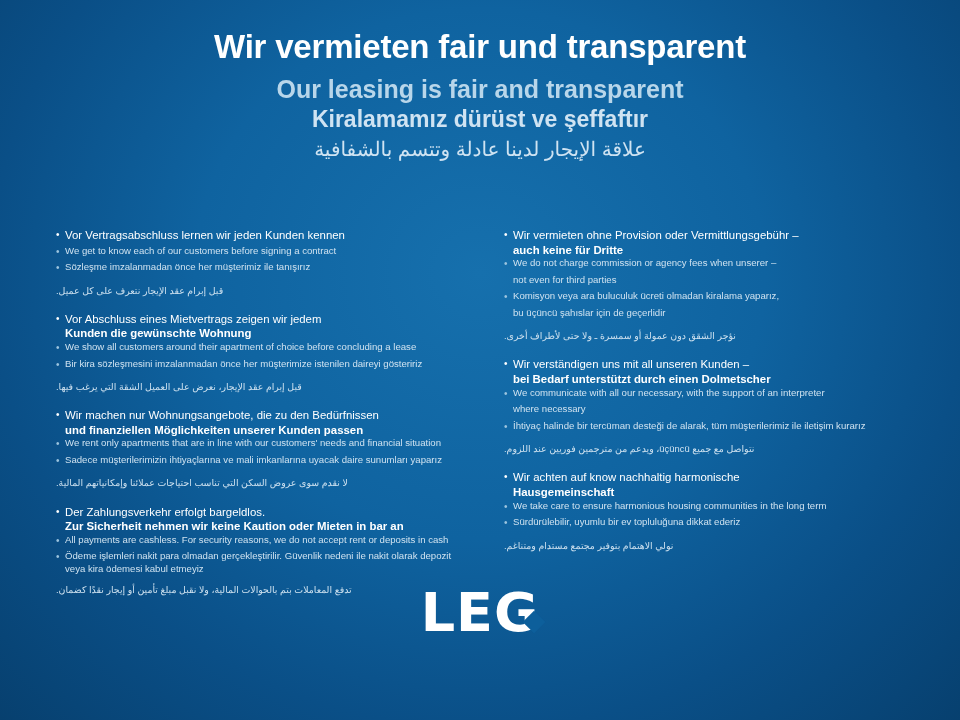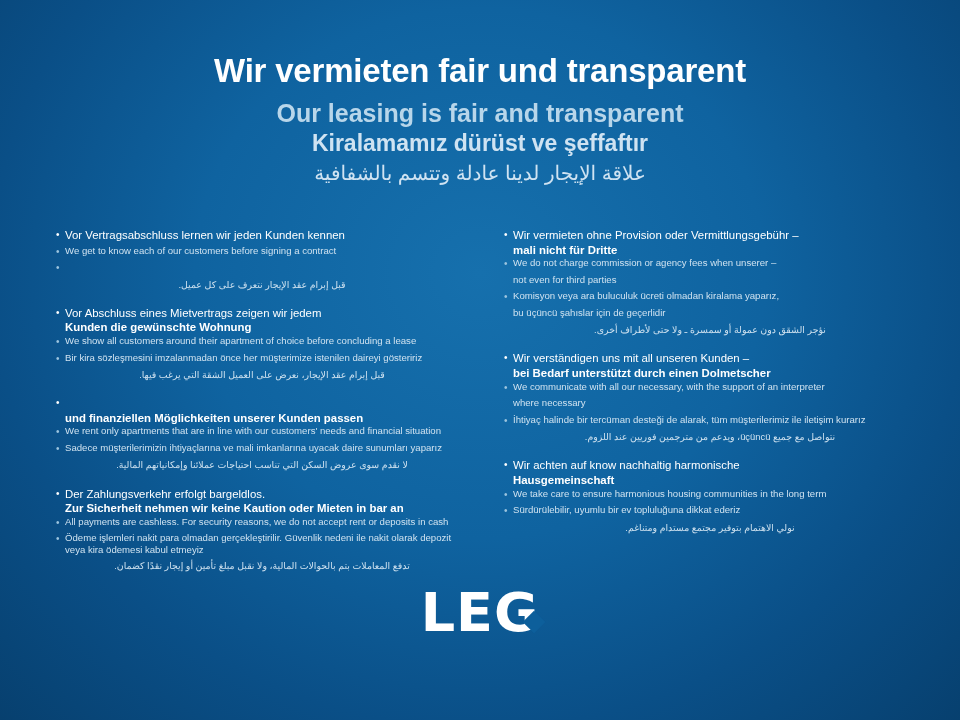--- a/index.html
+++ b/index.html
@@ -18,21 +18,21 @@
   }
 
   .page {
     position: absolute;
     inset: 0;
   }
 
   
   .headline-block {
     position: absolute;
-    top: 52px;
+    top: 28px;
     left: 0;
     right: 0;
     text-align: center;
   }
   .headline-de {
     font-size: 33px;
     font-weight: bold;
     letter-spacing: -0.2px;
     color: #ffffff;
     line-height: 1.18;
@@ -105,24 +105,24 @@
   }
   .cont {
     padding-left: 9px;
     font-size: 11.4px;
     font-weight: bold;
     color: #ffffff;
     line-height: 1.28;
   }
   .ar-line {
     direction: rtl;
-    text-align: center;
+    text-align: left;
     font-size: 9.4px;
     color: #cfe2f0;
-    margin-top: 3px;
+    margin-top: 9px;
     line-height: 1.3;
   }
 
   
   .logo {
     position: absolute;
     left: 0;
     right: 0;
     top: 586px;
     text-align: center;
@@ -171,20 +171,21 @@
         <div class="line">
             <span class="bullet">•</span>
             <span class="txt-de">Vor Vertragsabschluss lernen wir jeden Kunden kennen</span>
           </div>
         <div class="line">
             <span class="bullet dim">•</span>
             <span class="txt-sub">We get to know each of our customers before signing a contract</span>
           </div>
         <div class="line">
             <span class="bullet dim">•</span>
+            <span class="txt-sub">Sözleşme imzalanmadan önce her müşterimiz ile tanışırız</span>
           </div>
         <div class="ar-line">قبل إبرام عقد الإيجار نتعرف على كل عميل.</div>
       </div>
 
       <div class="item">
         <div class="line">
             <span class="bullet">•</span>
             <span class="txt-de">Vor Abschluss eines Mietvertrags zeigen wir jedem</span>
           </div>
         <div class="cont">Kunden die gewünschte Wohnung</div>
@@ -195,20 +196,21 @@
         <div class="line">
             <span class="bullet dim">•</span>
             <span class="txt-sub">Bir kira sözleşmesini imzalanmadan önce her müşterimize istenilen daireyi gösteririz</span>
           </div>
         <div class="ar-line">قبل إبرام عقد الإيجار، نعرض على العميل الشقة التي يرغب فيها.</div>
       </div>
 
       <div class="item">
         <div class="line">
             <span class="bullet">•</span>
+            <span class="txt-de">Wir machen nur Wohnungsangebote, die zu den Bedürfnissen</span>
           </div>
         <div class="cont">und finanziellen Möglichkeiten unserer Kunden passen</div>
         <div class="line">
             <span class="bullet dim">•</span>
             <span class="txt-sub">We rent only apartments that are in line with our customers' needs and financial situation</span>
           </div>
         <div class="line">
             <span class="bullet dim">•</span>
             <span class="txt-sub">Sadece müşterilerimizin ihtiyaçlarına ve mali imkanlarına uyacak daire sunumları yaparız</span>
           </div>
@@ -234,21 +236,21 @@
 
     </div>
 
     <div class="column">
 
       <div class="item">
         <div class="line">
             <span class="bullet">•</span>
             <span class="txt-de">Wir vermieten ohne Provision oder Vermittlungsgebühr –</span>
           </div>
-        <div class="cont">mali nicht für Dritte</div>
+        <div class="cont">auch keine für Dritte</div>
         <div class="line">
             <span class="bullet dim">•</span>
             <span class="txt-sub">We do not charge commission or agency fees when unserer –</span>
           </div>
         <div class="line">
             <span class="bullet dim" style="visibility:hidden">•</span>
             <span class="txt-sub">not even for third parties</span>
           </div>
         <div class="line">
             <span class="bullet dim">•</span>

